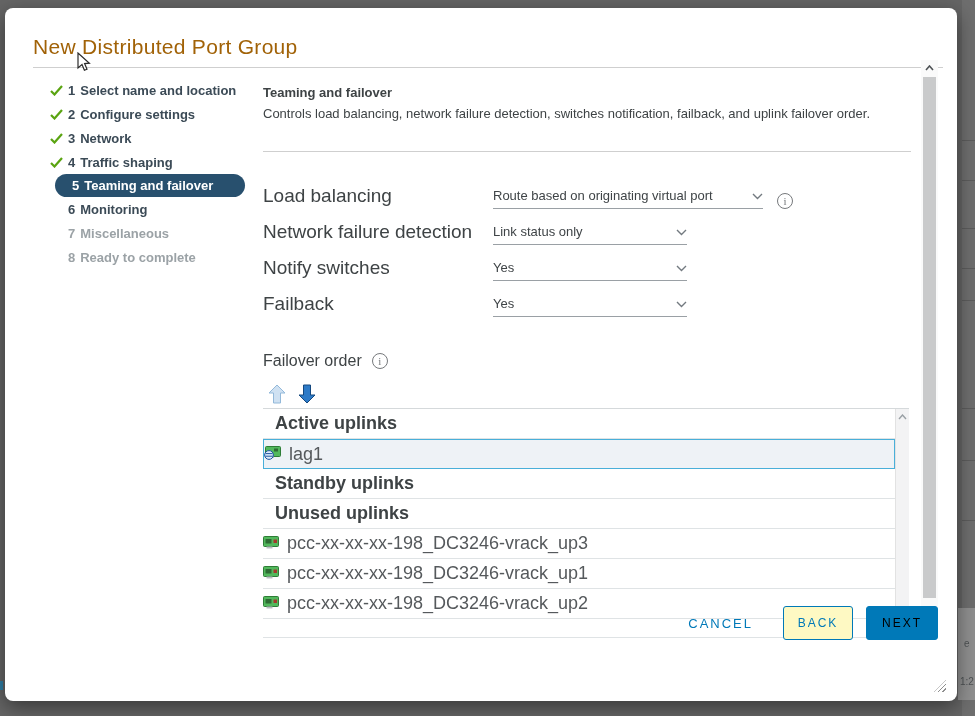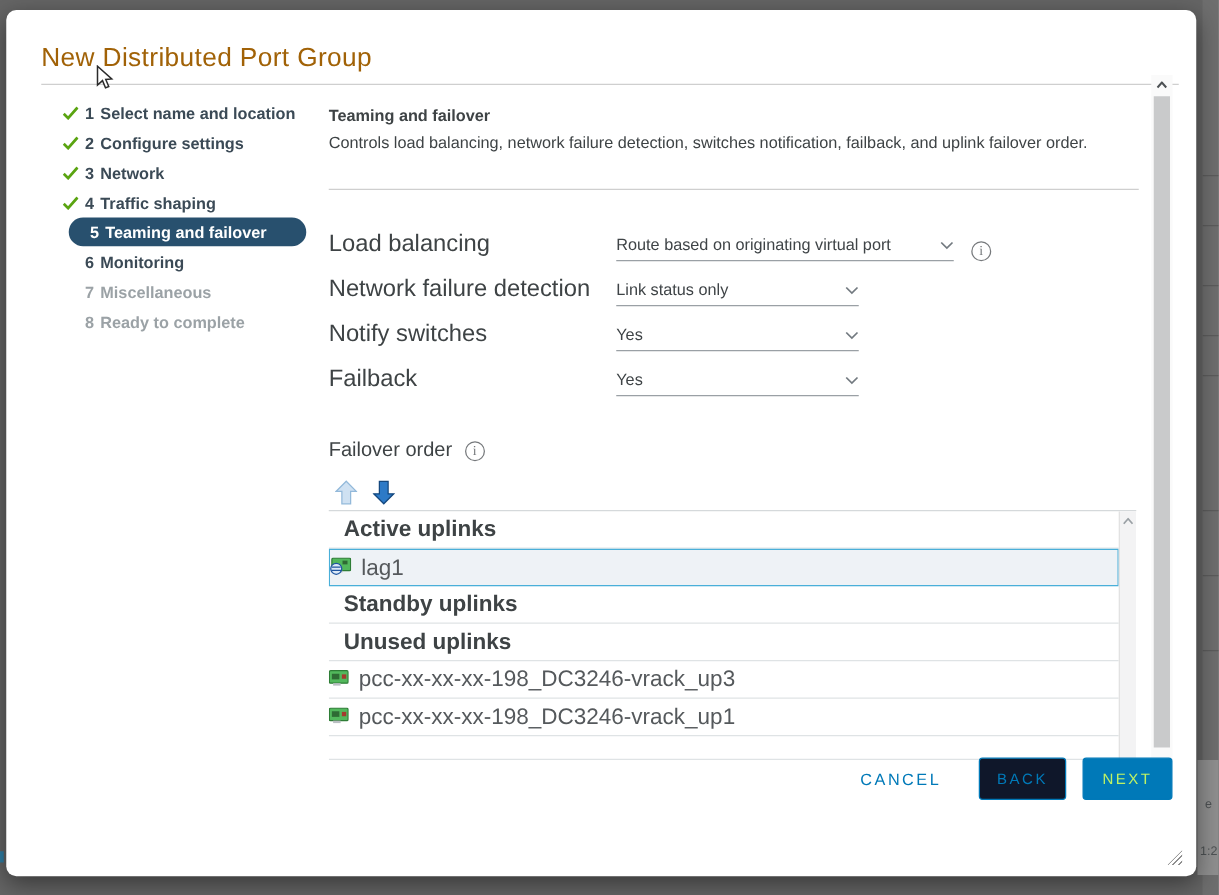--- a/index.html
+++ b/index.html
@@ -104,27 +104,27 @@
   .sb-down { top:554px; }
   .sb-thumb { position:absolute; left:2px; top:17px; width:13px; height:521px; background:#c9cacb; cursor:pointer; }
 
   
   .footer { position:absolute; top:598px; right:19px; display:flex; align-items:center; }
   .btn-flat {
     background:none; border:none; color:#0079b8; font-size:13px; font-weight:500;
     letter-spacing:2px; margin-right:30px; cursor:pointer; font-family:"Liberation Sans", sans-serif;
   }
   .btn-outline {
-    width:70px; height:34px; background:#0f172a; border:1px solid #0079b8; border-radius:3px;
+    width:70px; height:34px; background:#fef9c3; border:1px solid #0079b8; border-radius:3px;
     color:#0079b8; font-size:12px; font-weight:500; letter-spacing:2px; cursor:pointer;
     margin-right:13px; font-family:"Liberation Sans", sans-serif;
   }
   .btn-solid {
     width:72px; height:34px; background:#0079b8; border:1px solid #0079b8; border-radius:3px;
-    color:#bef264; font-size:12px; font-weight:500; letter-spacing:2px; cursor:pointer;
+    color:#000000; font-size:12px; font-weight:500; letter-spacing:2px; cursor:pointer;
     font-family:"Liberation Sans", sans-serif;
   }
 
   .resize-handle {
     position:absolute; left:929px; top:672px; width:12px; height:12px;
     background:repeating-linear-gradient(135deg, transparent 0 2px, #8f8f8f 2px 3px);
     clip-path:polygon(100% 0, 100% 100%, 0 100%);
     cursor:nwse-resize;
   }
 
@@ -314,20 +314,31 @@
       <span>
         <svg width="16" height="13" viewBox="0 0 16 13">
           <rect x="0.5" y="0.5" width="15" height="10" rx="1" fill="#52b85c" stroke="#2e7d36"></rect>
           <rect x="2.5" y="3" width="6" height="4.5" fill="#2e6b34"></rect>
           <rect x="10.5" y="3.5" width="3.5" height="3.5" fill="#a33b2e"></rect>
           <rect x="3.5" y="10.5" width="6" height="2" fill="#b9bec2"></rect>
         </svg>
       </span>
       <span>pcc-xx-xx-xx-198_DC3246-vrack_up1</span>
     </div>
+    <div class="trow item">
+      <span>
+        <svg width="16" height="13" viewBox="0 0 16 13">
+          <rect x="0.5" y="0.5" width="15" height="10" rx="1" fill="#52b85c" stroke="#2e7d36"></rect>
+          <rect x="2.5" y="3" width="6" height="4.5" fill="#2e6b34"></rect>
+          <rect x="10.5" y="3.5" width="3.5" height="3.5" fill="#a33b2e"></rect>
+          <rect x="3.5" y="10.5" width="6" height="2" fill="#b9bec2"></rect>
+        </svg>
+      </span>
+      <span>pcc-xx-xx-xx-198_DC3246-vrack_up2</span>
+    </div>
     <div class="trow filler"></div>
     <div class="t-scrollbar">
       <svg width="9" height="6" viewBox="0 0 9 6">
           <polyline points="1,5 4.5,1 8,5" fill="none" stroke="#9aa0a5" stroke-width="1.4"></polyline>
         </svg>
     </div>
   </div>
 
   <div class="main-scrollbar">
     <div class="sb-btn sb-up">

